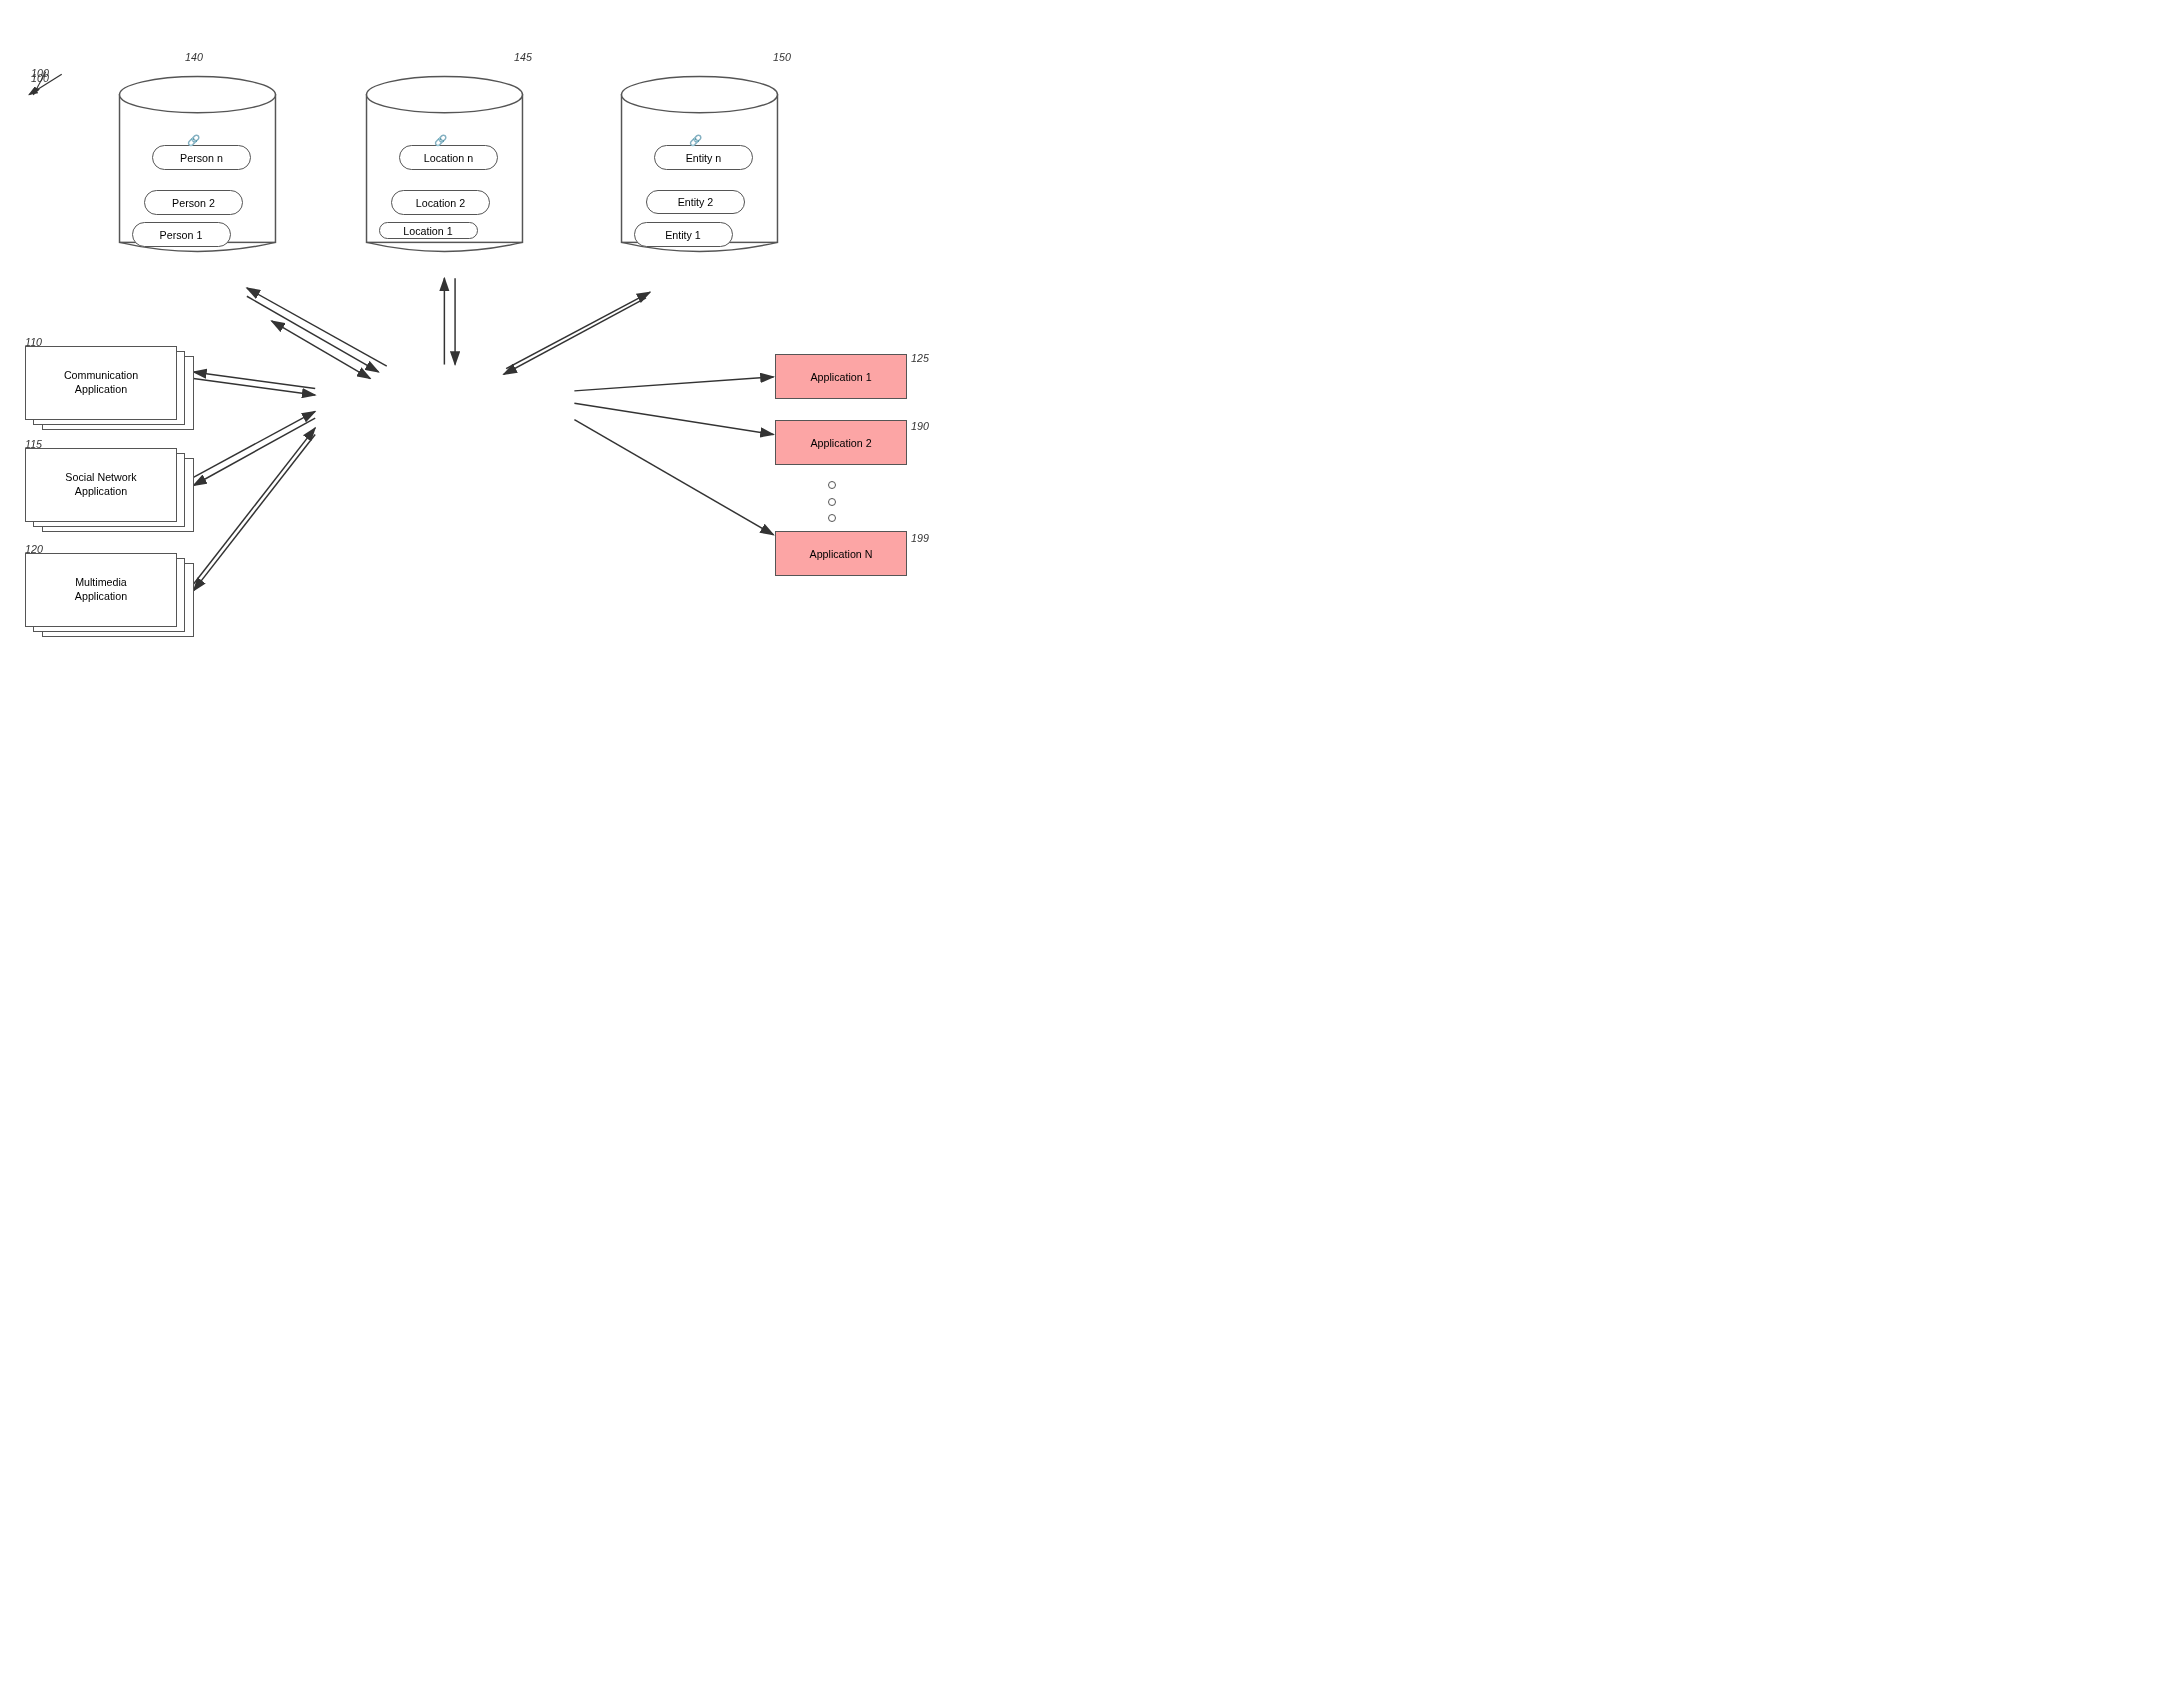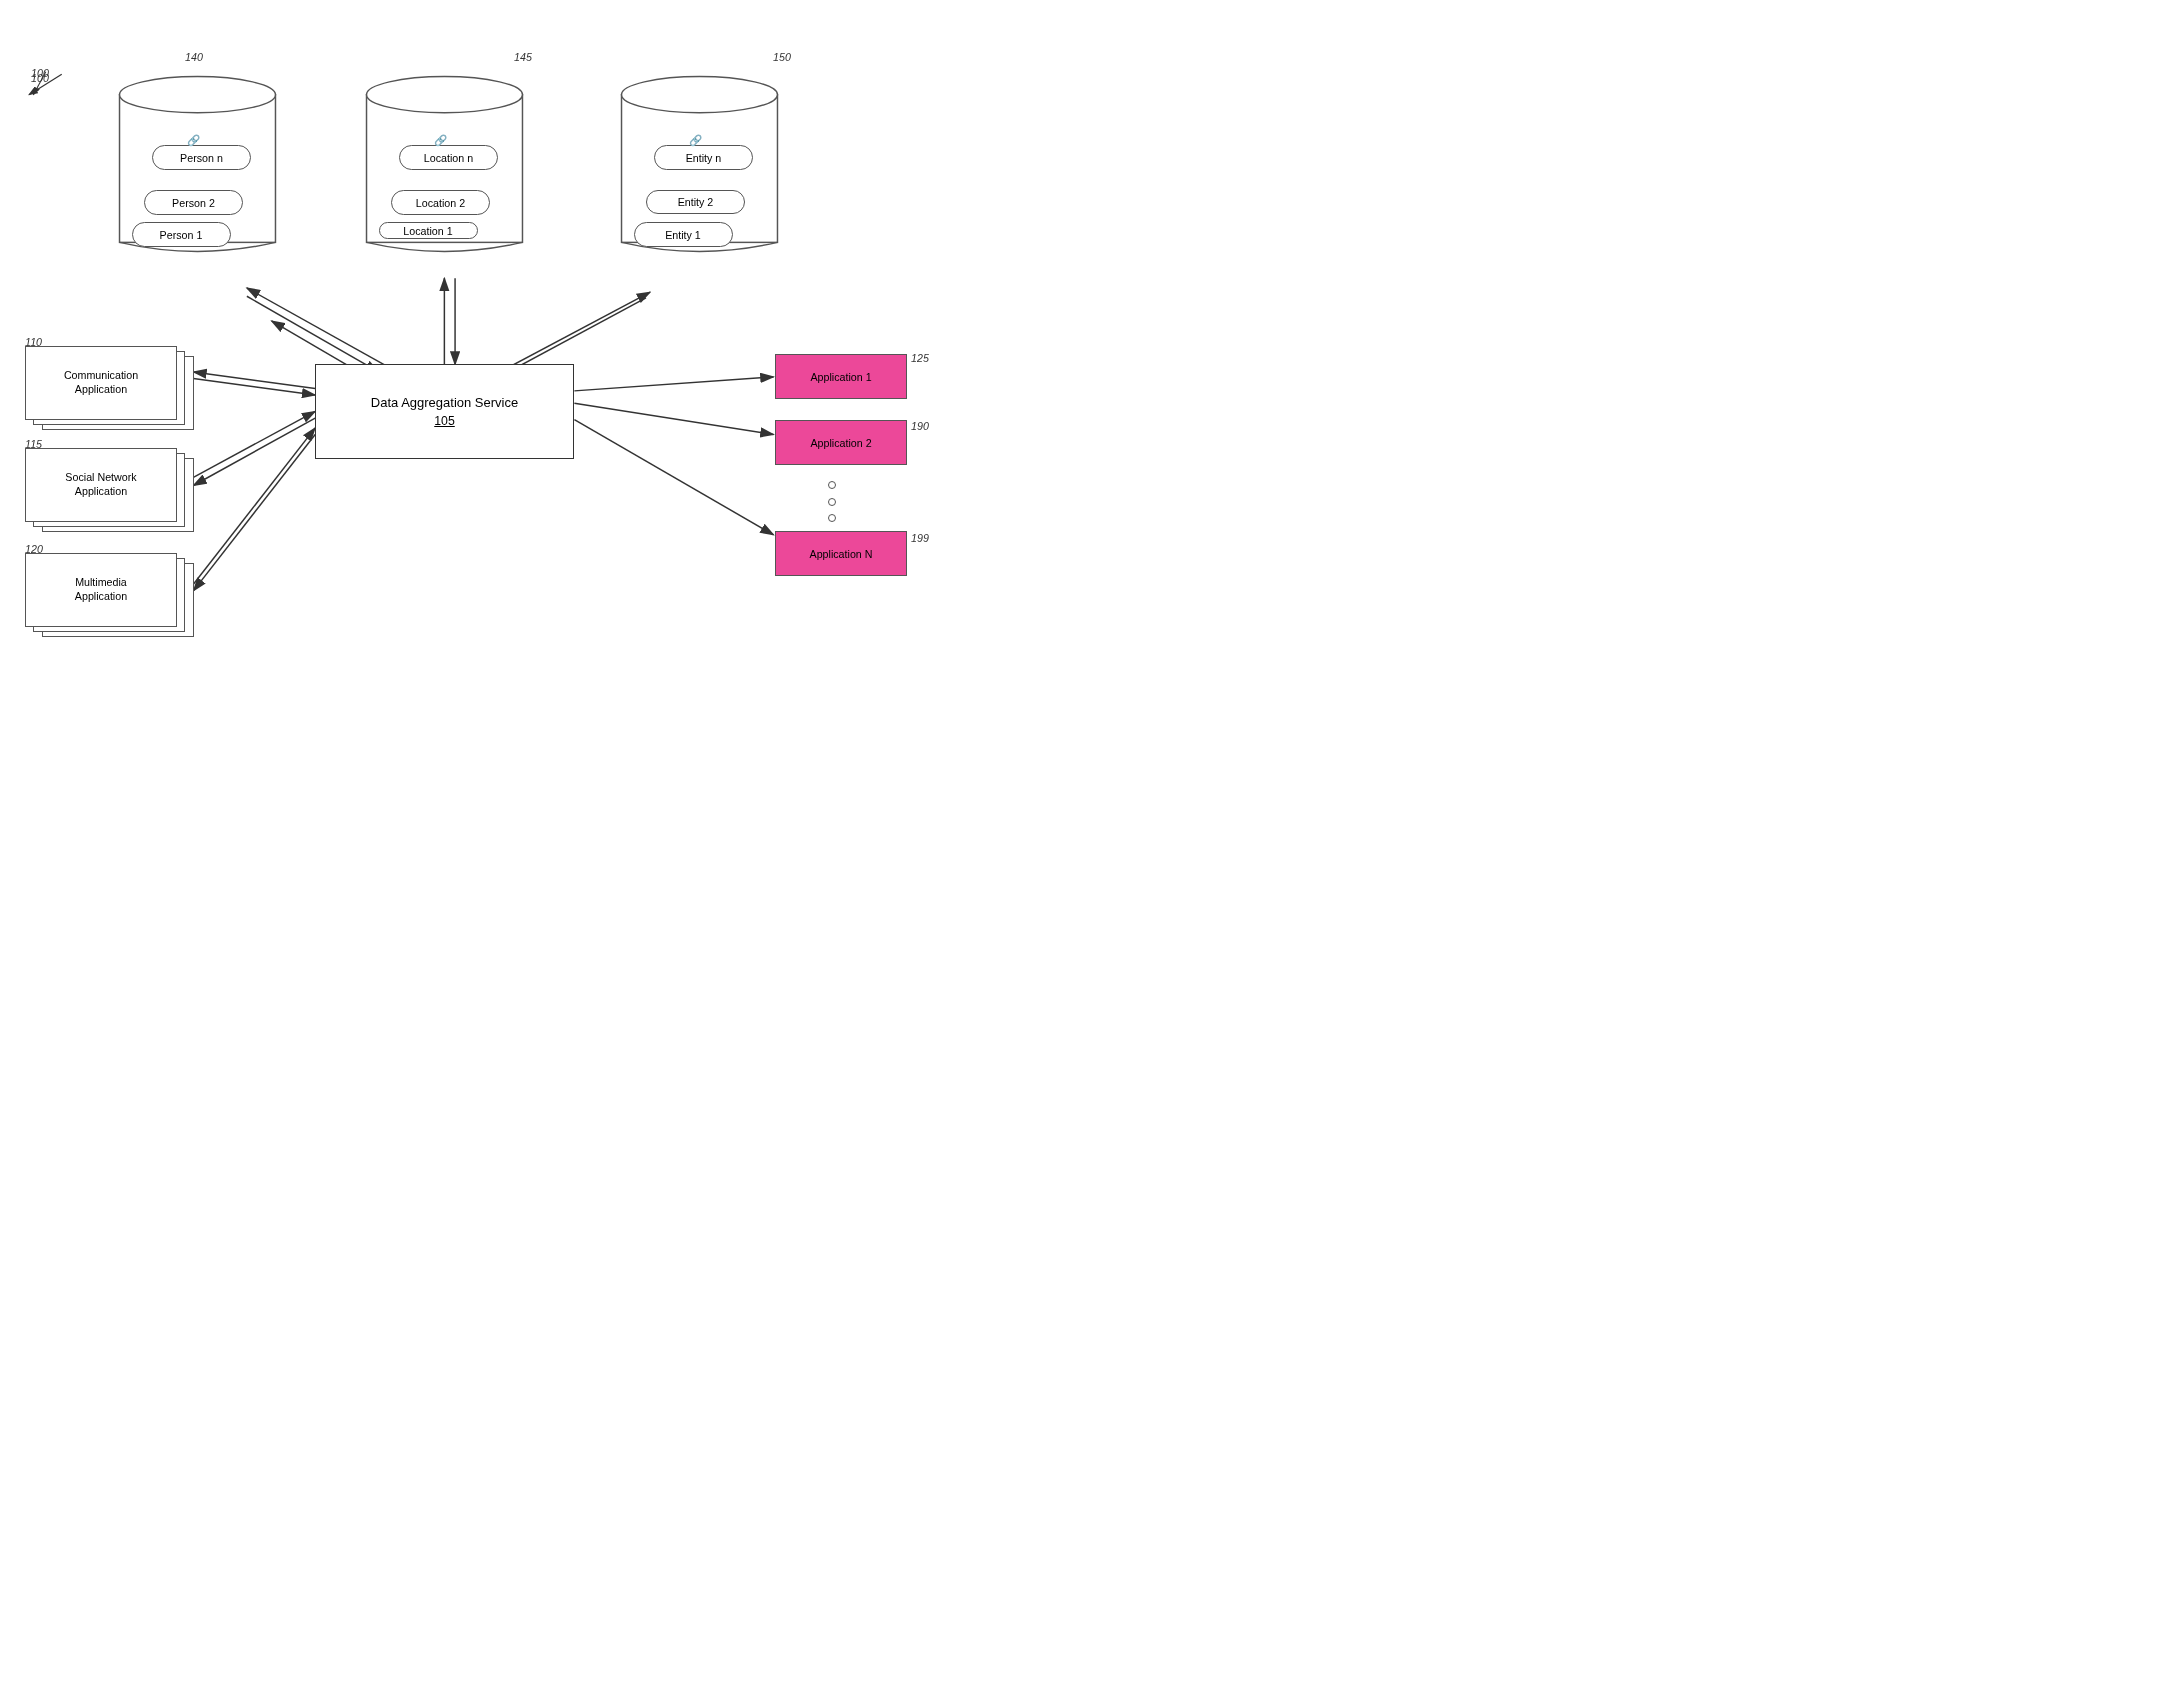--- a/index.html
+++ b/index.html
@@ -76,21 +76,21 @@
     }
     .central-box .underline {
       text-decoration: underline;
       font-size: 12.3px;
       margin-top: 3.3px;
     }
     
     .right-app-box {
       position: absolute;
       border: 1.2px solid #555;
-      background: #ec4899;
+      background: #fca5a5;
       display: flex;
       align-items: center;
       justify-content: center;
       font-size: 10.7px;
       color: #000;
       text-align: center;
     }
     
     .dot {
       position: absolute;
@@ -207,24 +207,20 @@
       <ellipse cx="100" cy="30" rx="95" ry="22" fill="white" stroke="#555" stroke-width="1.8"></ellipse>
       <path d="M5,210 Q100,232 195,210" fill="none" stroke="#555" stroke-width="1.8"></path>
     </svg>
     <div class="db-item" style="left:37px; top:37px; width:99px; height:25px;">Entity n</div>
     <div style="position:absolute; left:72px; top:64px; font-size:10.7px; color:#555;">🔗</div>
     <div class="db-item" style="left:29px; top:82px; width:99px; height:24px;">Entity 2</div>
     <div class="db-item" style="left:16.5px; top:114px; width:99px; height:25px;">Entity 1</div>
   </div>
   <div class="ref-label" style="left:773px; top:51px;">150</div>
 
-  <div class="central-box" style="left:315px; top:364px; width:259px; height:95px;">
-    <span>Data Aggregation Service</span>
-    <span class="underline">105</span>
-  </div>
 
   <div class="app-box-group" style="left:25px; top:346px;">
 
     <div class="app-box" style="left:16.5px; top:10px; width:152px; height:74px;"></div>
     <div class="app-box" style="left:8.2px; top:5px; width:152px; height:74px;"></div>
 
     <div class="app-box" style="left:0px; top:0px; width:152px; height:74px;">
       <span>Communication<br>Application</span>
     </div>
   </div>

